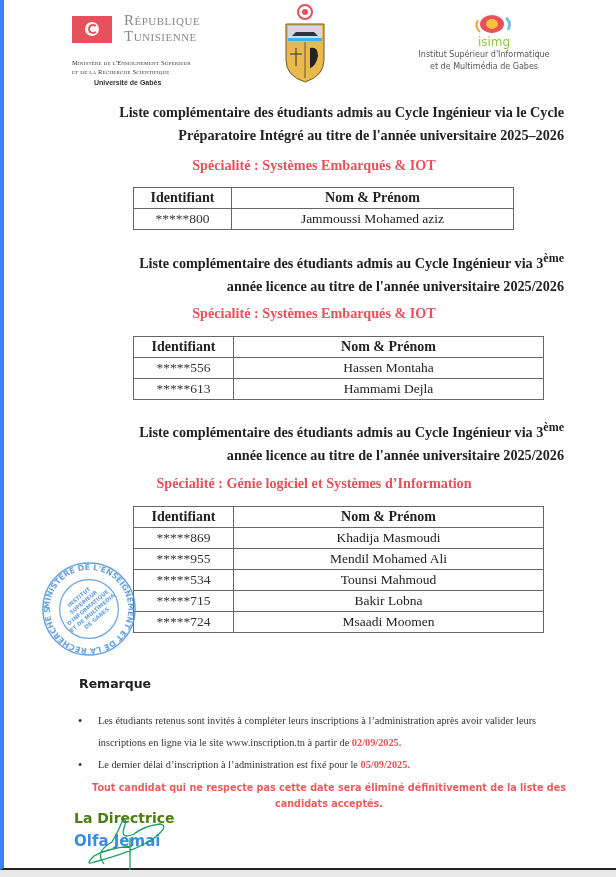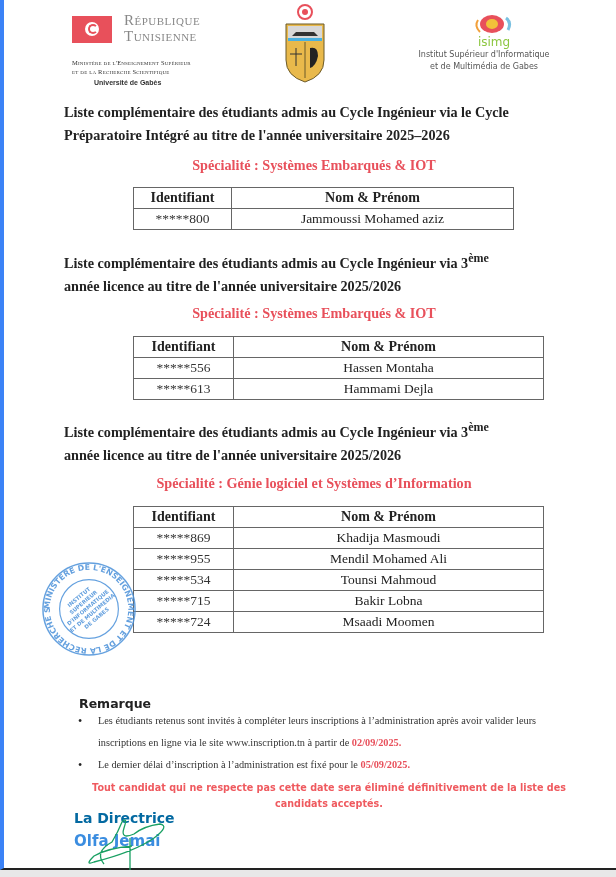--- a/index.html
+++ b/index.html
@@ -24,49 +24,49 @@
 
   
   .arms { left: 276px; top: 2px; width: 50px; height: 82px; }
 
   
   .isimg-logo { left: 458px; top: 12px; width: 64px; height: 38px; }
   .isimg-name { left: 400px; top: 49px; width: 160px; text-align:center; font-family: "DejaVu Sans", sans-serif; font-size: 8px; line-height: 12px; color: #555; }
 
   
   .list-title {
-    position: absolute; left: 60px; width: 500px; text-align: left;
+    position: absolute; left: 60px; width: 500px; text-align: right;
     font-weight: bold; font-size: 14.2px; line-height: 23px; color: #222;
   }
   .list-title sup { font-size: 12px; vertical-align: 6px; }
   .specialty {
     position: absolute; left: 60px; width: 500px; text-align: center;
     font-weight: bold; font-size: 14.2px; color: #e8505b;
   }
 
   
   table.students {
     position: absolute; border-collapse: collapse; font-size: 13.5px;
   }
   table.students th, table.students td {
     border: 1px solid #666; text-align: center; padding: 0; height: 20px;
   }
   table.students th { font-weight: bold; font-size: 14px; }
   table.students td.id { color: #333; }
 
   
-  .remarque { left: 75px; top: 696px; font-family: "DejaVu Sans", sans-serif; font-weight: bold; font-size: 12.5px; color: #222; }
+  .remarque { left: 75px; top: 676px; font-family: "DejaVu Sans", sans-serif; font-weight: bold; font-size: 12.5px; color: #222; }
   .bullets { left: 74px; top: 710px; width: 480px; font-size: 10.3px; line-height: 22px; color: #333; margin: 0; padding: 0; list-style: none; }
   .bullets li { position: relative; padding-left: 20px; }
   .bullets li::before { content: "•"; position: absolute; left: 0; top: 0; font-size: 12px; color: #222; }
   .red-date { color: #e8505b; font-weight: bold; }
   .warning { left: 85px; top: 780px; width: 480px; text-align: center; font-family: "DejaVu Sans", sans-serif; font-weight: bold; font-size: 9.6px; line-height: 16px; color: #ef5a5f; }
 
   
-  .sig-title { left: 70px; top: 810px; font-family: "DejaVu Sans", sans-serif; font-weight: bold; font-size: 14px; color: #0369a1; }
+  .sig-title { left: 70px; top: 810px; font-family: "DejaVu Sans", sans-serif; font-weight: bold; font-size: 14px; color: #4d7c0f; }
   .sig-name { left: 70px; top: 832px; font-family: "DejaVu Sans", sans-serif; font-weight: bold; font-size: 15px; color: #3b8de0; }
   .sig-scribble { left: 70px; top: 812px; width: 100px; height: 60px; }
 
   
   .stamp { left: 36px; top: 560px; width: 98px; height: 98px; }
 </style>
 </head>
 <body>
 
 <div class="page">

